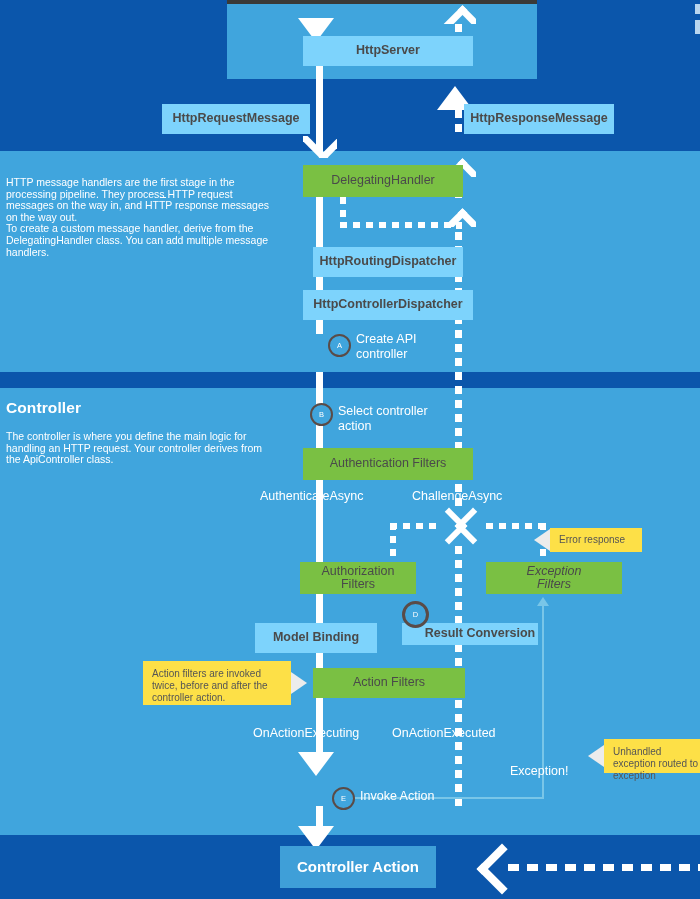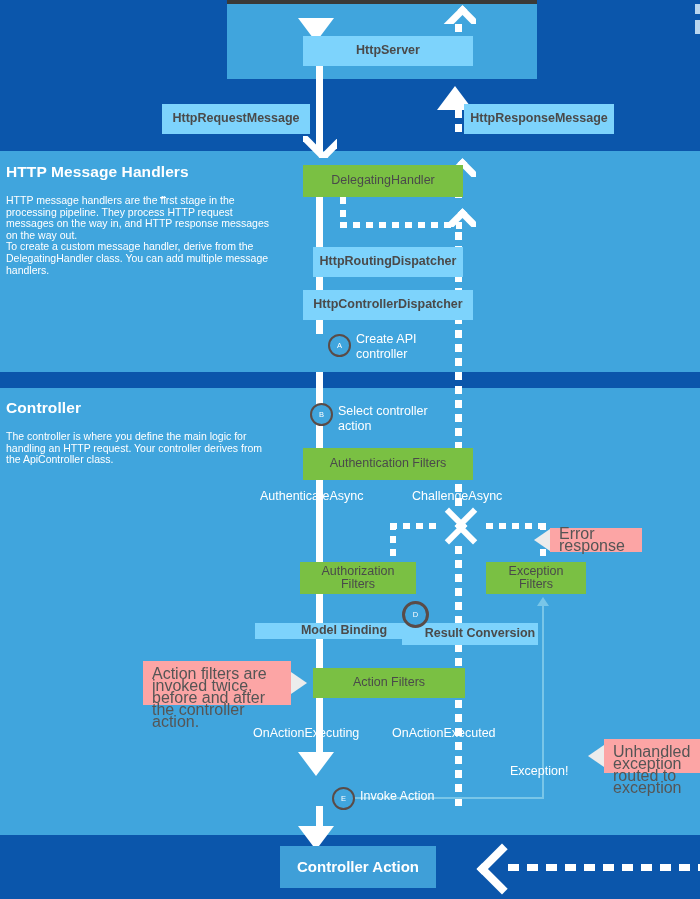--- a/index.html
+++ b/index.html
@@ -73,22 +73,22 @@
     border-top:6px solid transparent;border-bottom:6px solid transparent;
     border-left:9px solid #5a4b47;z-index:-1;}
   .marker-pin{position:absolute;width:21px;height:21px;border-radius:50% 50% 50% 50%;
     border:3px solid #5a4b47;background:#40a5dd;color:#ffffff;font-size:7.5px;
     display:flex;align-items:center;justify-content:center;}
   .marker-pin::after{content:"";position:absolute;left:4.5px;top:13px;width:0;height:0;
     border-left:6px solid transparent;border-right:6px solid transparent;
     border-top:13px solid #5a4b47;z-index:-1;}
 
   
-  .callout{position:absolute;background:#fca5a5;color:#555555;
-    font-size:16px;line-height:12px;padding:7px 9px;box-sizing:border-box;}
+  .callout{position:absolute;background:#fde047;color:#555555;
+    font-size:10px;line-height:12px;padding:7px 9px;box-sizing:border-box;}
   .callout .tail-l{position:absolute;left:-16px;top:50%;margin-top:-11px;width:0;height:0;
     border-top:11px solid transparent;border-bottom:11px solid transparent;
     border-right:16px solid #ececec;}
   .callout .tail-r{position:absolute;right:-16px;top:50%;margin-top:-11px;width:0;height:0;
     border-top:11px solid transparent;border-bottom:11px solid transparent;
     border-left:16px solid #ececec;}
 
   
   .hdash{position:absolute;height:6px;
     background-image:linear-gradient(to right,#ffffff 55%, rgba(255,255,255,0) 55%);
@@ -160,21 +160,20 @@
 
   <div class="box box-lblue" style="left:162px;top:104px;width:148px;height:30px;">
     <span>HttpRequestMessage</span>
   </div>
 
   <div class="box box-lblue" style="left:464px;top:104px;width:150px;height:30px;">
     <span>HttpResponseMessage</span>
   </div>
 
   <div class="sec sec-handlers">
-    <h2>HTTP Message Handlers</h2>
     <p style="white-space:pre-line;">HTTP message handlers are the first stage in the processing pipeline. They process HTTP request messages on the way in, and HTTP response messages on the way out.
 To create a custom message handler, derive from the DelegatingHandler class. You can add multiple message handlers.</p>
   </div>
 
   <div class="box box-green" style="left:303px;top:165px;width:160px;height:32px;">
     <span>DelegatingHandler</span>
   </div>
 
   <div class="vdash-thin" style="left:160px;top:197px;height:1px;"></div>
   <div class="vdash-thin" style="left:340px;top:197px;height:26px;"></div>
@@ -223,26 +222,26 @@
   <div class="callout" style="left:550px;top:528px;width:92px;height:24px;align-items:center;display:flex;">
     <span class="tail-l"></span>
     <span>Error response</span>
   </div>
 
   <div class="box box-green" style="left:300px;top:562px;width:116px;height:32px;flex-direction:column;">
     <span>Authorization</span>
     <span>Filters</span>
   </div>
 
-  <div class="box box-green" style="left:486px;top:562px;width:100px;height:32px;flex-direction:column;">
+  <div class="box box-green" style="left:486px;top:562px;width:136px;height:32px;flex-direction:column;font-style:italic;">
     <span>Exception</span>
     <span>Filters</span>
   </div>
 
-  <div class="box box-lblue" style="left:255px;top:623px;width:122px;height:16px;padding-left:28px;">
+  <div class="box box-lblue" style="left:255px;top:623px;width:122px;height:30px;">
     <span>Model Binding</span>
   </div>
 
   <div class="box box-lblue" style="left:402px;top:623px;width:116px;height:22px;padding-left:20px;">
     <span>Result Conversion</span>
   </div>
 
   <div class="marker-pin" style="left:402px;top:601px;">
     <span>D</span>
   </div>

